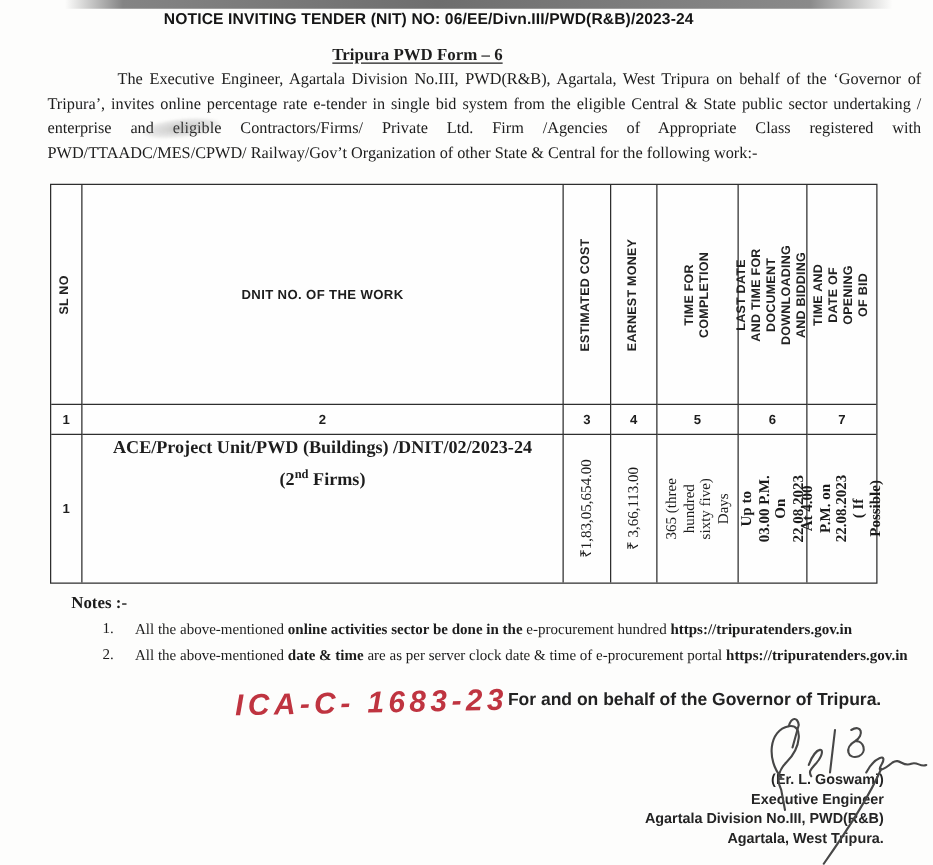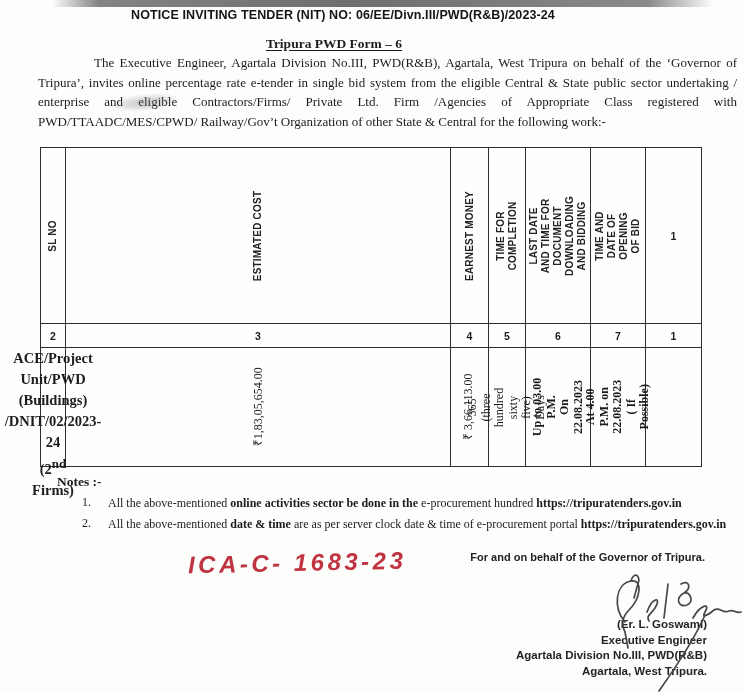--- a/index.html
+++ b/index.html
@@ -49,41 +49,41 @@
   .w112{width:112px;}
   .nowrap{white-space:nowrap;width:auto;}
   .dnit-head{display:flex;align-items:center;justify-content:center;
     font-family:"Liberation Sans", sans-serif;font-weight:bold;font-size:10.5px;letter-spacing:.3px;}
   .numcell{display:flex;align-items:center;justify-content:center;
     font-family:"Liberation Sans", sans-serif;font-weight:bold;font-size:10.5px;}
   .slcell{display:flex;align-items:center;justify-content:center;
     font-family:"Liberation Sans", sans-serif;font-weight:bold;font-size:10.5px;}
   .dnitcell{display:flex;flex-direction:column;align-items:center;justify-content:flex-start;
     font-size:14.5px;font-weight:bold;line-height:21px;text-align:center;}
-  .dnitcell sup{font-size:13px;vertical-align:super;}
+  .dnitcell sup{font-size:10px;vertical-align:super;}
   .vd{font-size:12px;line-height:13.5px;color:#1b1b1b;}
   .vd.bold{font-weight:bold;}
   
   .notes{position:absolute;left:38px;top:474px;width:706px;font-size:12px;color:#1c1c1c;}
   .notes-label{font-weight:bold;font-size:13.5px;margin-left:19px;}
   .note{display:flex;margin-top:5px;}
   .note-num{flex:none;width:26px;margin-left:44px;}
   .note-body{flex:1;line-height:16px;}
   .note-body.justify{text-align:justify;}
   .note-body.oneline{white-space:nowrap;}
   .note-body b{font-weight:bold;}
   
   .stamp{
     position:absolute;left:188px;top:549px;white-space:nowrap;
     font-family:"Liberation Sans", sans-serif;font-style:italic;font-weight:bold;
     font-size:24px;letter-spacing:3.5px;color:#bf3440;transform:rotate(-1.2deg);
   }
   .behalf{
     position:absolute;top:551px;right:41px;
-    font-family:"Liberation Sans", sans-serif;font-weight:bold;font-size:11px;color:#222;
+    font-family:"Liberation Sans", sans-serif;font-weight:bold;font-size:14px;color:#222;
   }
   .sigblock{
     position:absolute;top:617px;right:39px;text-align:right;
     font-family:"Liberation Sans", sans-serif;font-weight:bold;font-size:11.5px;line-height:15.5px;color:#242424;
   }
   .sig-svg{position:absolute;left:583px;top:572px;width:163px;height:120px;}
 </style>
 </head>
 <body>
 
@@ -100,20 +100,23 @@
   <p class="intro"><span>The </span><b>Executive Engineer, Agartala Division No.III, PWD(R&amp;B), Agartala, West Tripura</b><span> on behalf of the ‘Governor of Tripura’, invites </span><b>online percentage rate e-tender in single bid system</b><span> from the eligible Central &amp; State public sector undertaking / enterprise and eligible Contractors/Firms/ Private Ltd. Firm /Agencies of </span><b>Appropriate Class</b><span> registered with PWD/TTAADC/MES/CPWD/ Railway/Gov’t Organization of other State &amp; Central for the following work:-</span></p>
 
   <div class="smudge"></div>
 
   <div class="tbl">
 
     <div class="cell">
       <div class="vwrap">
           <div class="vtext hfont nowrap">SL NO</div>
         </div>
+    </div>
+    <div class="cell dnit-head">
+      <span>DNIT NO. OF THE WORK</span>
     </div>
     <div class="cell">
       <div class="vwrap">
           <div class="vtext hfont nowrap">ESTIMATED COST</div>
         </div>
     </div>
     <div class="cell">
       <div class="vwrap">
           <div class="vtext hfont nowrap">EARNEST MONEY</div>
         </div>

